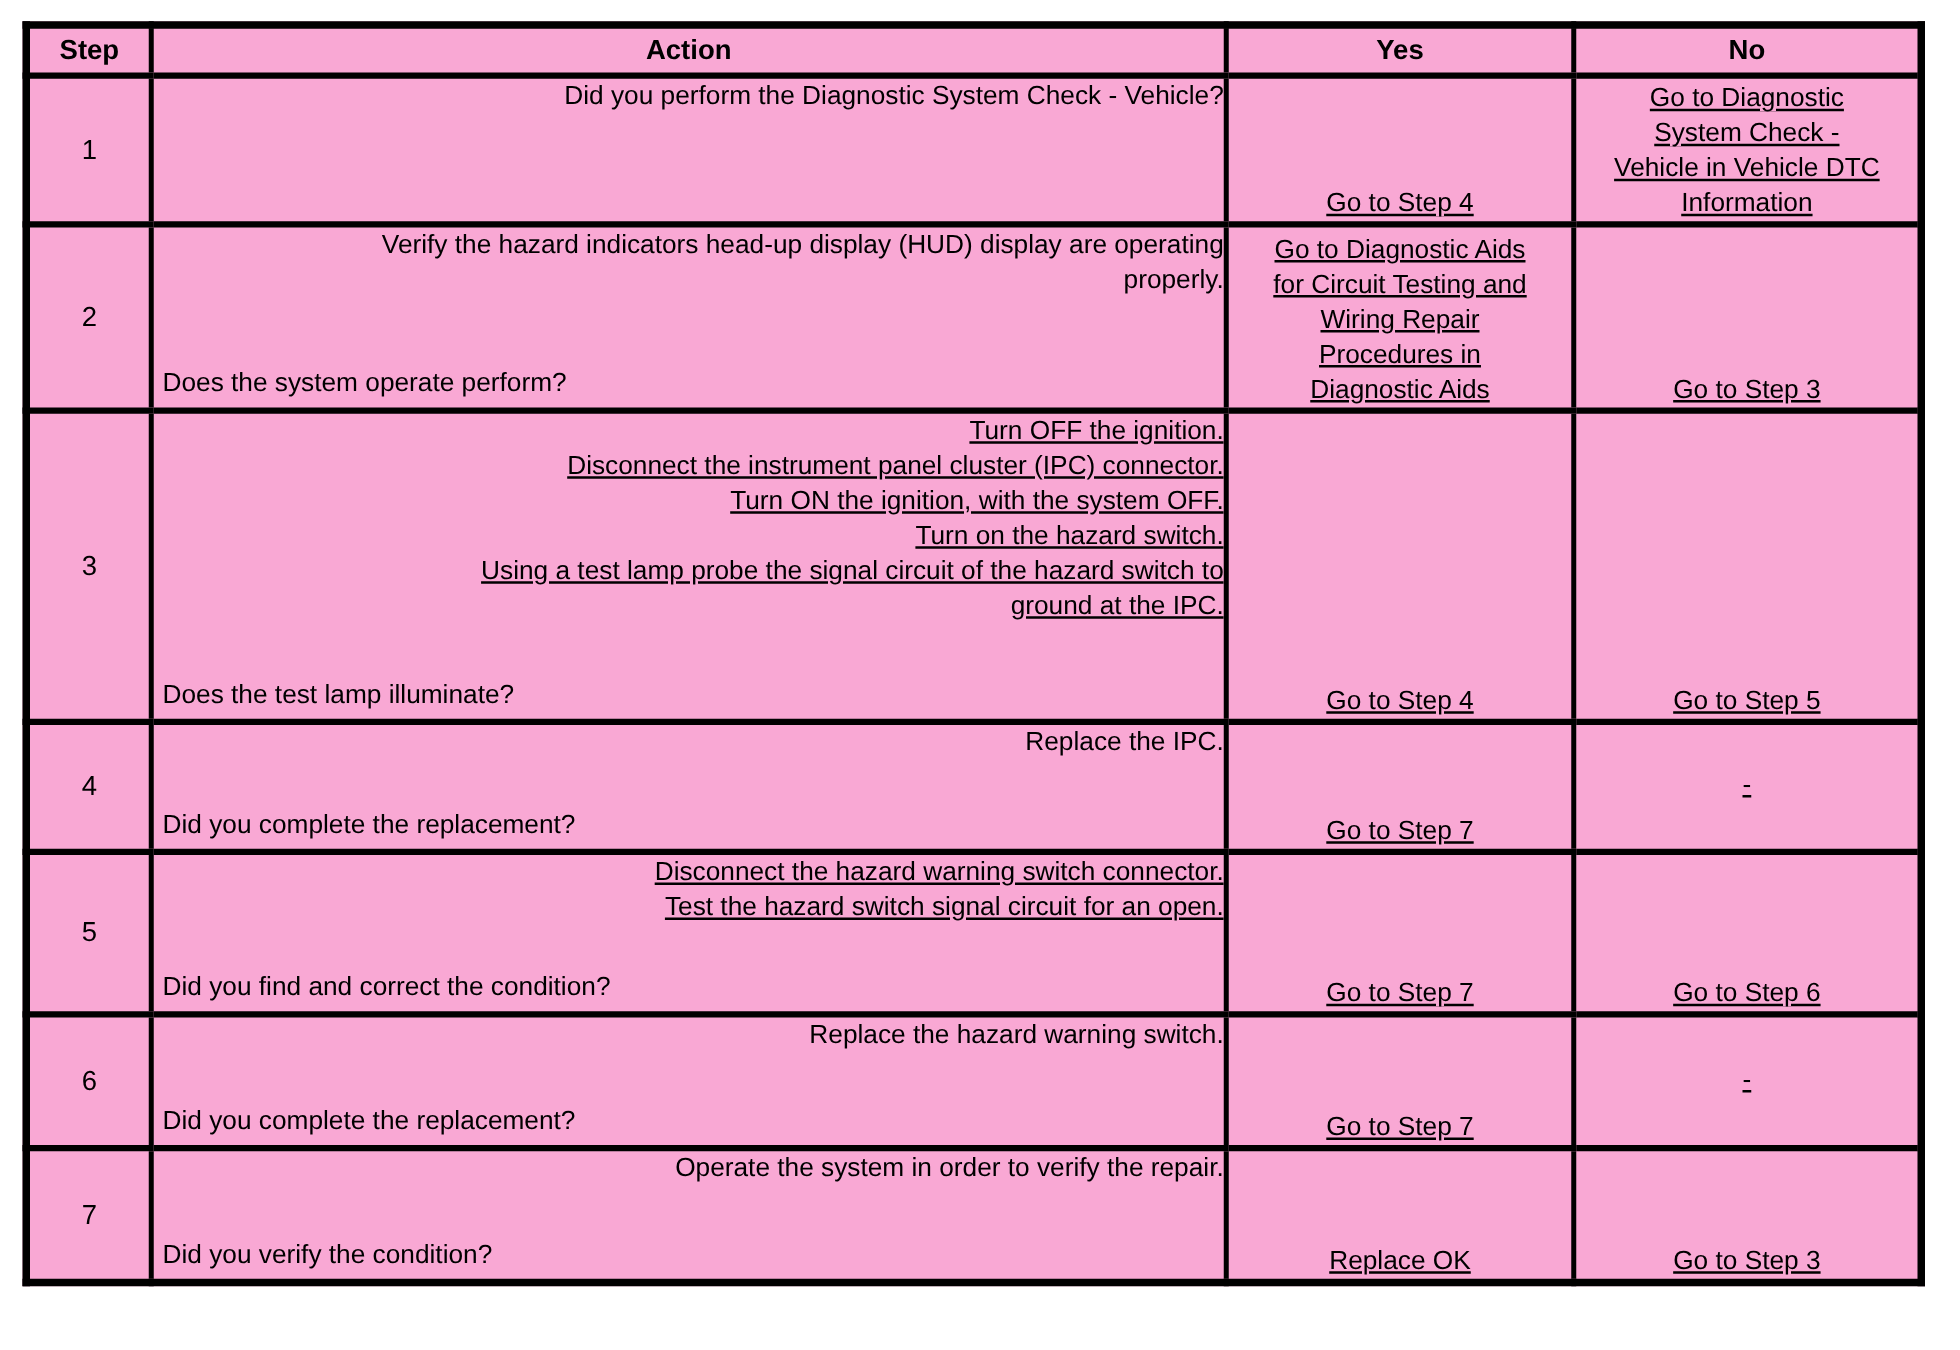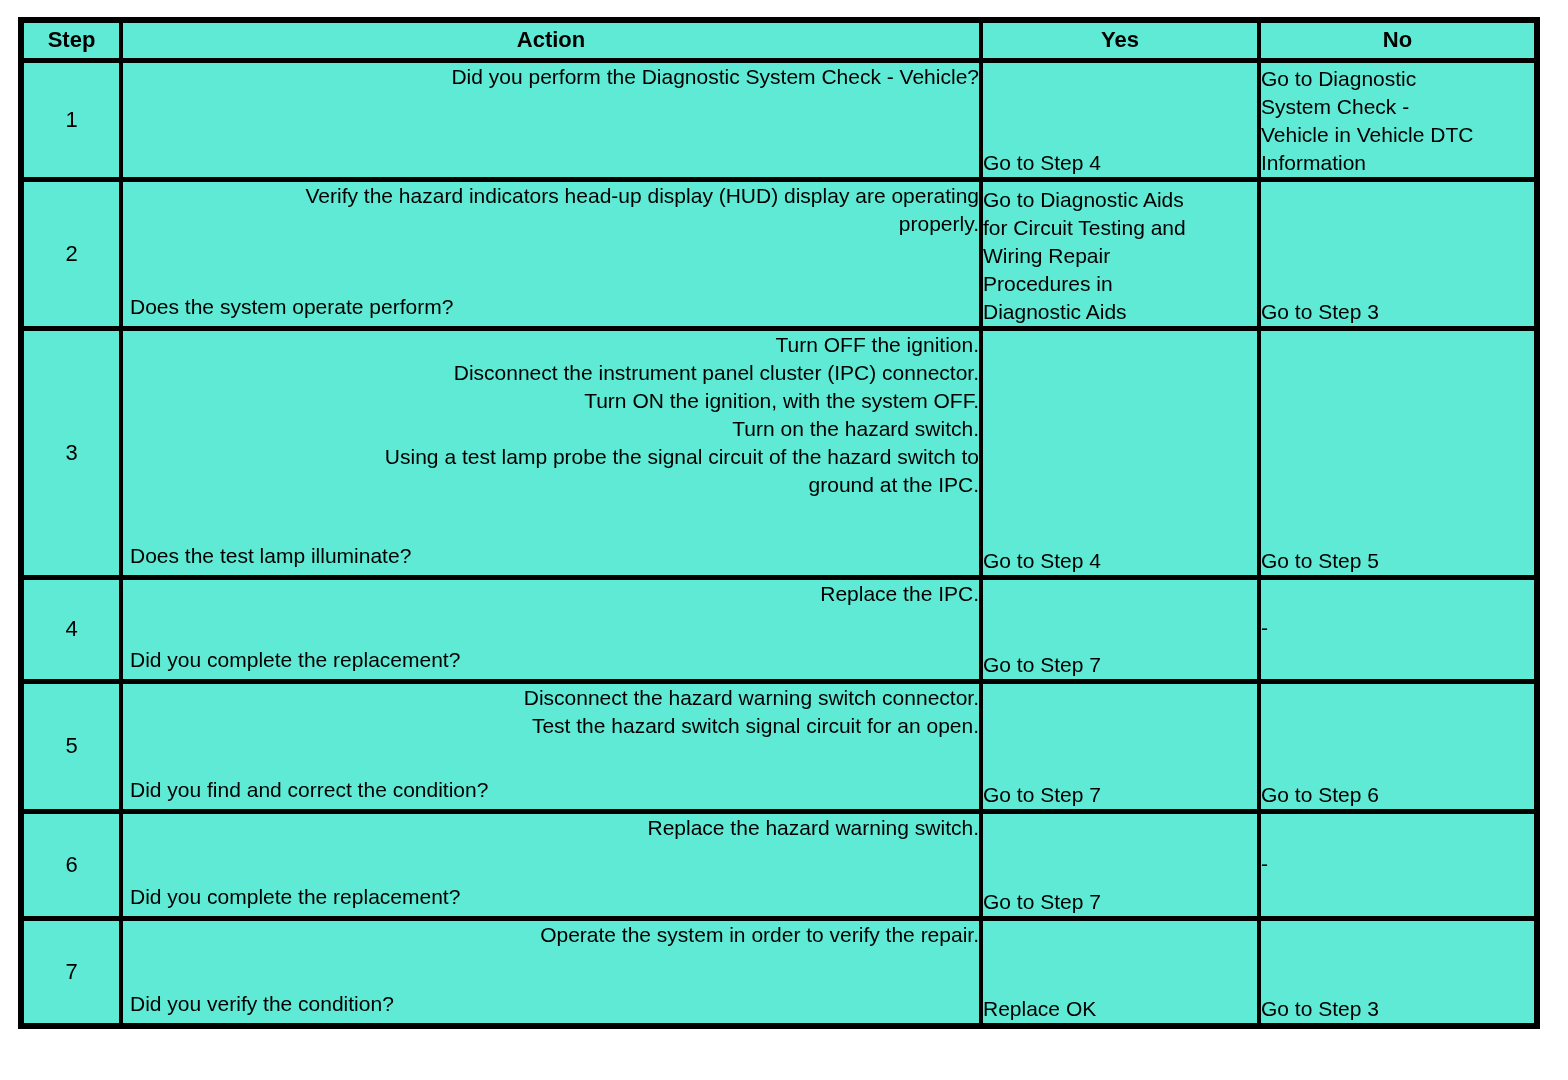--- a/index.html
+++ b/index.html
@@ -14,21 +14,21 @@
   }
   .page {
     position: absolute;
     left: 18px;
     top: 17px;
   }
   table.diag {
     border-collapse: collapse;
     table-layout: fixed;
     width: 1516px;
-    background: #5eead4;
+    background: #f9a8d4;
     border: 6px solid #000000;
   }
   table.diag th,
   table.diag td {
     border: 4px solid #000000;
     border-top-width: 5px;
     border-bottom-width: 5px;
     padding: 0;
     overflow: hidden;
   }
@@ -60,38 +60,41 @@
     text-align: right;
     font-size: 21px;
     line-height: 28px;
     padding: 3px 10px 0 6px;
   }
   .instruction {
     white-space: pre-line;
   }
   .action-list {
     padding-left: 100px;
+    text-decoration: underline;
   }
   .list-line {
     white-space: pre-line;
   }
   .question {
     position: absolute;
     left: 7px;
     bottom: 6px;
     white-space: nowrap;
     font-size: 21px;
     line-height: 26px;
   }
   td.choice-cell {
     vertical-align: bottom;
+    text-align: center;
     font-size: 21px;
     line-height: 28px;
     padding: 2px 8px 7px 8px;
     white-space: pre-line;
+    text-decoration: underline;
   }
   td.choice-cell.dash {
     vertical-align: middle;
     padding-bottom: 2px;
   }
 </style>
 </head>
 <body>
 
 <div class="page">

